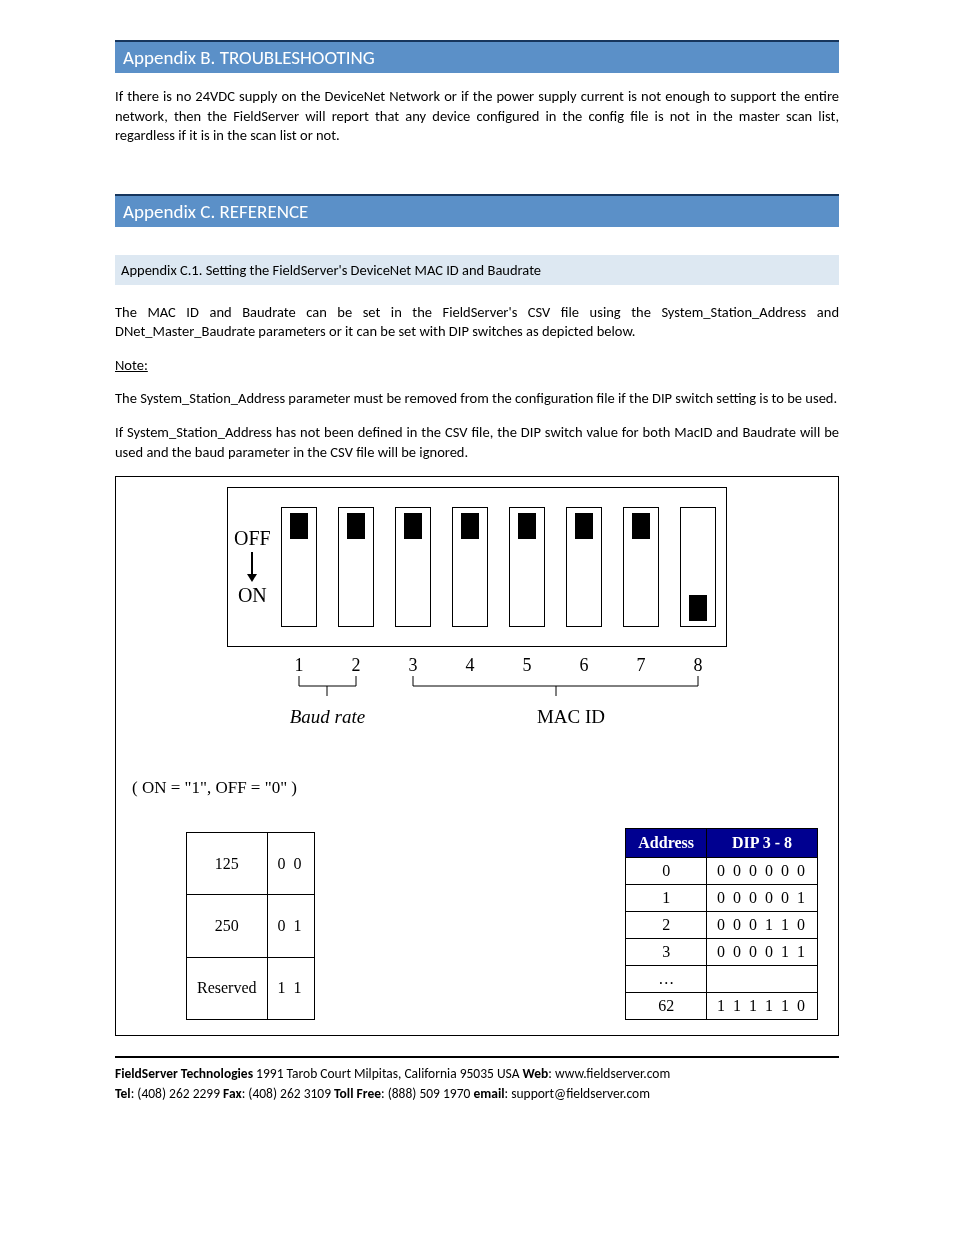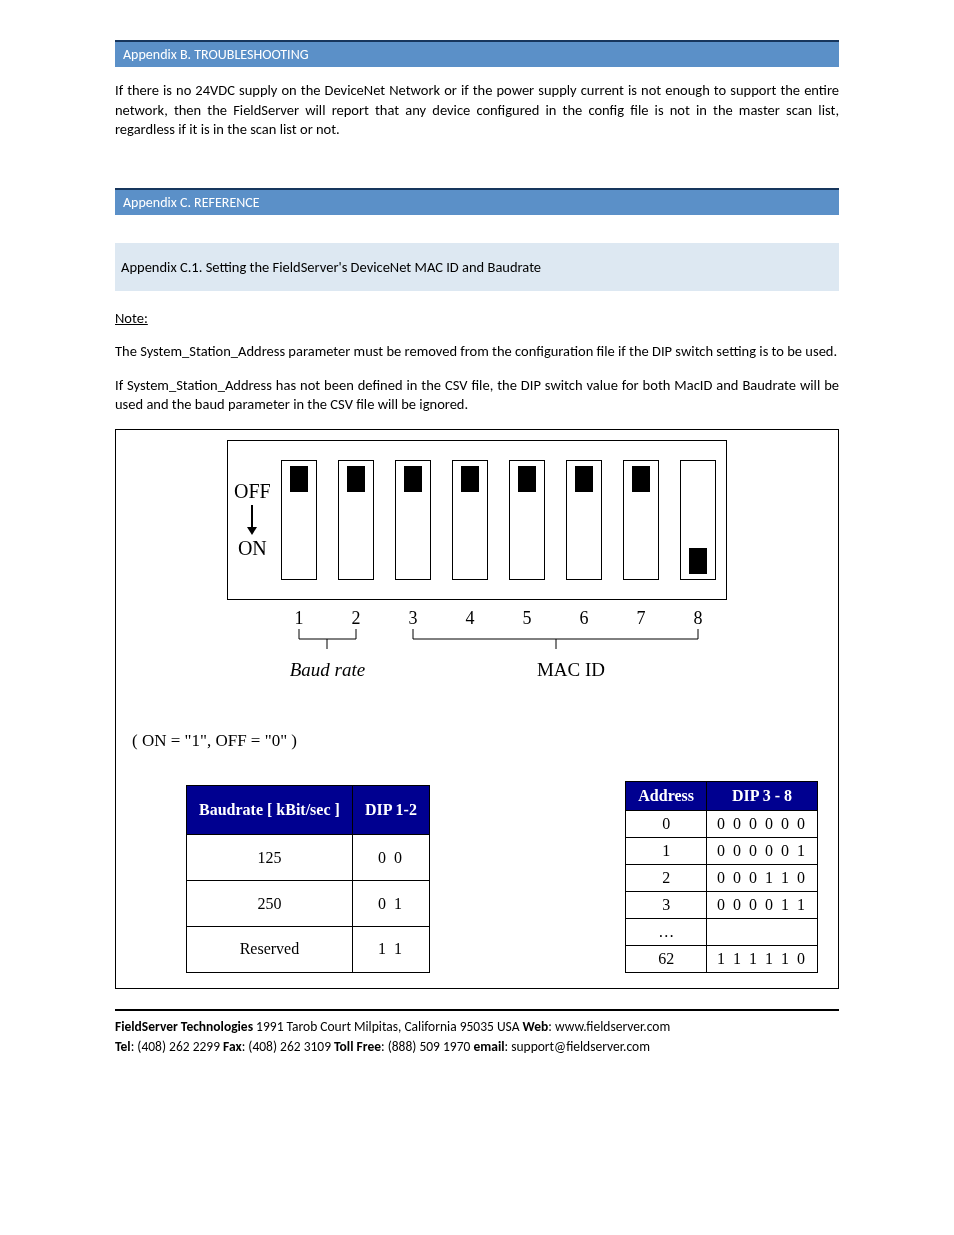--- a/index.html
+++ b/index.html
@@ -21,34 +21,34 @@
     font-weight: bold;
     font-size: 14px;
     padding-bottom: 8px;
     border-bottom: 2px solid #000;
     margin-bottom: 18px;
   }
   .section-bar {
     background: #5b90c8;
     color: #fff;
     padding: 4px 8px;
-    font-size: 14px;
+    font-size: 19px;
     border-top: 2px solid #17365d;
     margin-bottom: 14px;
   }
   .body-text {
     text-align: justify;
     line-height: 1.35;
     margin-bottom: 14px;
   }
   .sub-bar {
     background: #dde8f2;
     color: #000;
     font-size: 14.5px;
-    padding: 15px 6px;
+    padding: 6px 6px;
     margin-top: 28px;
     margin-bottom: 18px;
   }
   .note-underline { text-decoration: underline; }
   .diagram-box {
     border: 1px solid #000;
     margin-top: 10px;
     padding: 10px 10px 15px 10px;
   }
   
@@ -165,20 +165,21 @@
 
   <div class="section-bar">Appendix B. TROUBLESHOOTING</div>
   <p class="body-text">If there is no 24VDC supply on the DeviceNet Network or if the power supply current is not enough to support the entire network, then the FieldServer will report that any device configured in the config file is not in the master scan list, regardless if it is in the scan list or not.</p>
 
   <div class="gap-big"></div>
 
   <div class="section-bar">Appendix C. REFERENCE</div>
 
   <div class="sub-bar">Appendix C.1. Setting the FieldServer's DeviceNet MAC ID and Baudrate</div>
 
+  <p class="body-text">The MAC ID and Baudrate can be set in the FieldServer's CSV file using the System_Station_Address and DNet_Master_Baudrate parameters or it can be set with DIP switches as depicted below.</p>
 
   <p class="body-text"><span class="note-underline">Note:</span></p>
 
   <p class="body-text">The System_Station_Address parameter must be removed from the configuration file if the DIP switch setting is to be used.</p>
 
   <p class="body-text">If System_Station_Address has not been defined in the CSV file, the DIP switch value for both MacID and Baudrate will be used and the baud parameter in the CSV file will be ignored.</p>
 
   <div class="diagram-box">
 
     <div class="dip-wrap">
@@ -248,24 +249,20 @@
         <div class="gl-gap"></div>
         <div class="gl-mac">MAC ID</div>
       </div>
     </div>
 
     <div class="legend-note">( ON = "1", OFF = "0" )</div>
 
     <div class="tables-row">
       <table class="baud-table">
         <tbody>
-            <tr>
-          <th>Baudrate [ kBit/sec ]</th>
-          <th>DIP 1-2</th>
-        </tr>
         <tr>
               <td class="lbl">125</td>
               <td>0 0</td>
             </tr>
         <tr>
               <td class="lbl">250</td>
               <td>0 1</td>
             </tr>
         <tr>
               <td class="lbl">Reserved</td>

